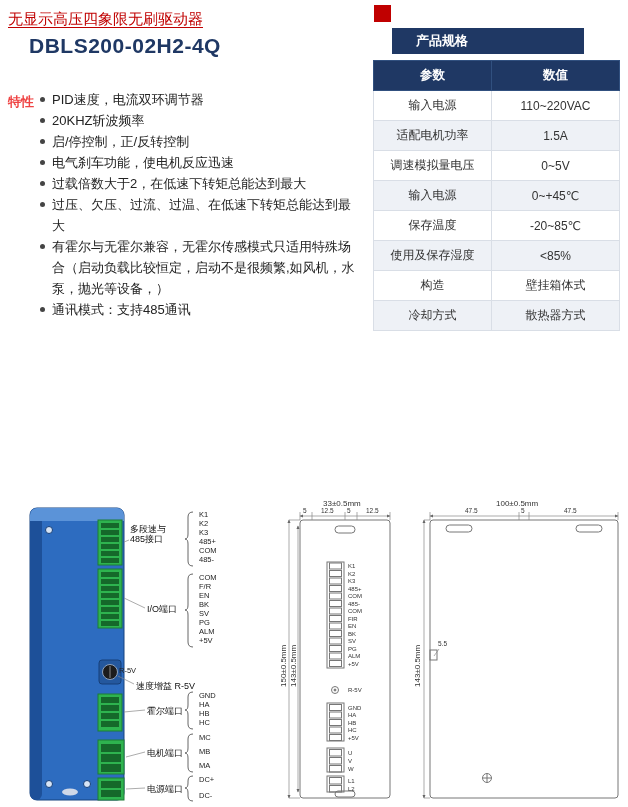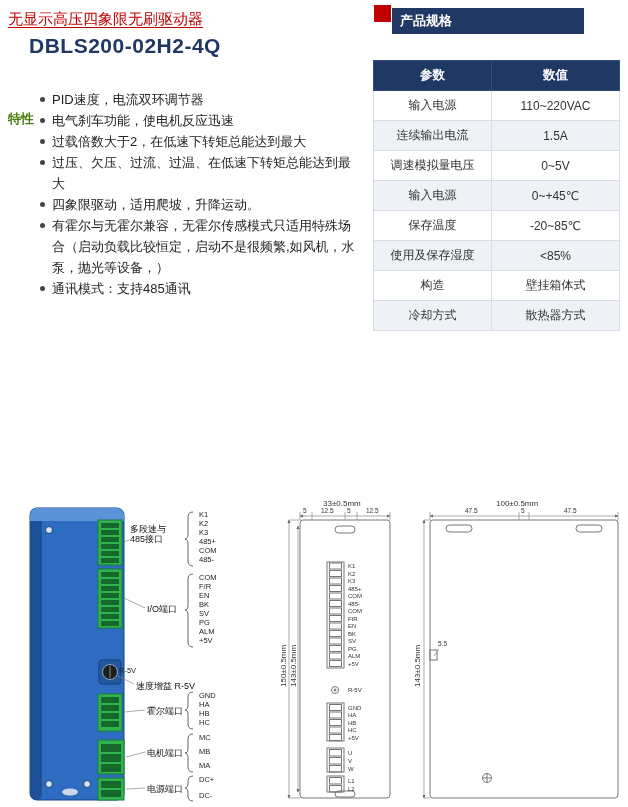--- a/index.html
+++ b/index.html
@@ -14,39 +14,39 @@
     position:absolute; left:8px; top:10px;
     font-size:15px; font-weight:normal; color:#c00000;
     text-decoration:underline; text-underline-offset:3px;
   }
   .model {
     position:absolute; left:8px; top:34px;
     font-size:21px; font-weight:bold; color:#1f3864; letter-spacing:.5px;margin-left:21px;
   }
   .features-label {
     position:absolute; left:8px; top:93px;
-    font-size:13px; font-weight:bold; color:#4d7c0f;margin-top:17px;
+    font-size:13px; font-weight:bold; color:#ef4444;
   }
   .features {
     position:absolute; left:38px; top:89px; width:322px; list-style:none;
   }
   .feature {
     position:relative; padding-left:14px;
     font-size:13px; line-height:21px; color:#222;
   }
   .feature::before {
     content:""; position:absolute; left:2px; top:8px;
     width:5px; height:5px; border-radius:50%; background:#444;
   }
 
   .red-square { position:absolute; left:374px; top:5px; width:17px; height:17px; background:#c00000; }
   .spec-badge {
-    position:absolute; left:392px; top:8px; width:192px; height:26px;
+    position:absolute; left:392px; top:28px; width:192px; height:26px;
     background:#1f3864; color:#fff; font-size:13px; font-weight:bold;
-    line-height:26px; padding-left:8px;
+    line-height:26px; padding-left:24px;
   }
   .spec-table {
     position:absolute; left:373px; top:60px; width:247px;
     border-collapse:collapse; font-size:12px; table-layout:fixed;
   }
   .spec-table th {
     background:#1f3864; color:#fff; font-weight:bold; height:30px;
     border:1px solid #31507f; font-size:12.5px; text-align:center;
   }
   .spec-table td {
@@ -72,24 +72,25 @@
 <body>
 
 <div class="page">
 
   <h1 class="title">无显示高压四象限无刷驱动器</h1>
   <div class="model">DBLS200-02H2-4Q</div>
 
   <div class="features-label">特性</div>
   <ul class="features">
     <li class="feature">PID速度，电流双环调节器</li>
+    <li class="feature">20KHZ斩波频率</li>
+    <li class="feature">启/停控制，正/反转控制</li>
     <li class="feature">电气刹车功能，使电机反应迅速</li>
     <li class="feature">过载倍数大于2，在低速下转矩总能达到最大</li>
     <li class="feature">过压、欠压、过流、过温、在低速下转矩总能达到最大</li>
-    <li class="feature">四象限驱动，适用爬坡，升降运动。</li>
     <li class="feature">有霍尔与无霍尔兼容，无霍尔传感模式只适用特殊场合（启动负载比较恒定，启动不是很频繁,如风机，水泵，抛光等设备，）</li>
     <li class="feature">通讯模式：支持485通讯</li>
   </ul>
 
   <div class="red-square"></div>
   <div class="spec-badge">产品规格</div>
 
   <table class="spec-table">
     <colgroup>
         <col class="c1">
@@ -100,21 +101,21 @@
         <th>参数</th>
         <th>数值</th>
       </tr>
     </thead>
     <tbody>
       <tr>
           <td>输入电源</td>
           <td>110~220VAC</td>
         </tr>
       <tr>
-          <td>连续输出电流</td>
+          <td>适配电机功率</td>
           <td>1.5A</td>
         </tr>
       <tr>
           <td>调速模拟量电压</td>
           <td>0~5V</td>
         </tr>
       <tr>
           <td>输入电源</td>
           <td>0~+45℃</td>
         </tr>

